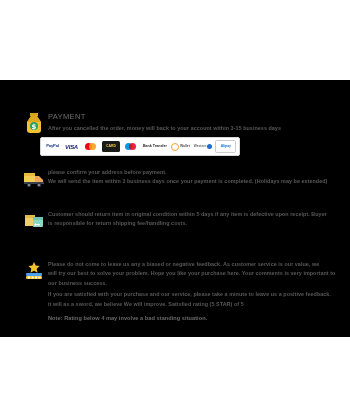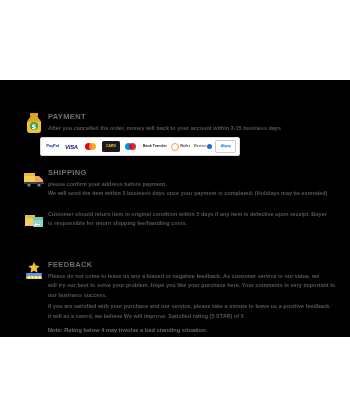--- a/index.html
+++ b/index.html
@@ -49,21 +49,21 @@
   .dot-sky-r{left:226px;top:20px;width:6px;height:6px;background:#7fd2f2;}
   .dot-amber-r{left:241px;top:24px;width:5px;height:5px;background:#f0b661;}
 
   
   .section{position:absolute;left:0;width:350px;}
   .sec-icon{
     position:absolute;left:22px;width:24px;height:22px;
   }
   .sec-body{position:absolute;left:48px;right:12px;}
   .sec-title{
-    color:#6e6e6e;font-size:7.5px;font-weight:bold;
+    color:#6e6e6e;font-size:7.5px;font-weight:normal;
     letter-spacing:.35px;text-transform:uppercase;
     margin:0 0 3px 0;
   }
   .sec-line{
     color:#585858;font-size:5.4px;font-weight:bold;
     line-height:1.55;margin:0 0 1px 0;letter-spacing:.05px;
   }
   .sec-note{
     color:#6a6a6a;font-size:5.6px;font-weight:bold;
     line-height:1.5;margin-top:6px;letter-spacing:.05px;
@@ -169,21 +169,20 @@
         <rect x="2" y="5" width="11" height="3" fill="#e8b93c"></rect>
         <path d="M13 8h4l4 4v2h-8z" fill="#f0a55a"></path>
         <rect x="2" y="14" width="20" height="2" fill="#3c4250"></rect>
         <circle cx="7" cy="17" r="2.3" fill="#2e3440"></circle>
         <circle cx="7" cy="17" r="1" fill="#9aa3b0"></circle>
         <circle cx="17" cy="17" r="2.3" fill="#2e3440"></circle>
         <circle cx="17" cy="17" r="1" fill="#9aa3b0"></circle>
       </svg>
     </div>
     <div class="sec-body">
-      <div class="sec-title">SHIPPING</div>
       <div class="sec-line">please confirm your address before payment.</div>
       <div class="sec-line">We will send the item within 3 business days once your payment is completed. (Holidays may be extended)</div>
     </div>
   </div>
 
   <div class="section" style="top:210px;">
     <div class="sec-icon" style="top:0;">
       <svg class="ico" viewBox="0 0 24 22">
         <rect x="3" y="5" width="10" height="11" fill="#f0cf6a"></rect>
         <rect x="3" y="5" width="10" height="3" fill="#e2bb47"></rect>
@@ -205,21 +204,20 @@
         <path d="M12 2l1.7 3.6 3.9.5-2.9 2.7.8 3.9L12 10.8 8.5 12.7l.8-3.9L6.4 6.1l3.9-.5z" fill="#f2c230"></path>
         <rect x="4" y="13" width="16" height="3" rx="1" fill="#4f9ff0"></rect>
         <rect x="4" y="16" width="16" height="3" rx="1" fill="#f2c230"></rect>
         <rect x="6" y="16.6" width="2" height="1.8" fill="#fff"></rect>
         <rect x="9.5" y="16.6" width="2" height="1.8" fill="#fff"></rect>
         <rect x="13" y="16.6" width="2" height="1.8" fill="#fff"></rect>
         <rect x="16.5" y="16.6" width="2" height="1.8" fill="#fff"></rect>
       </svg>
     </div>
     <div class="sec-body">
-      <div class="sec-title">FEEDBACK</div>
       <div class="sec-line">Please do not come to leave us any a biased or negative feedback. As customer service is our value, we</div>
       <div class="sec-line">will try our best to solve your problem. Hope you like your purchase here. Your comments is very important to</div>
       <div class="sec-line">our business success.</div>
       <div class="sec-line" style="margin-top:3px;">If you are satisfied with your purchase and our service, please take a minute to leave us a positive feedback.</div>
       <div class="sec-line">it will as a sword, we believe We will improve. Satisfied rating (5 STAR) of 5</div>
       <div class="sec-note">Note: Rating below 4 may involve a bad standing situation.</div>
     </div>
   </div>
 
 </div>

